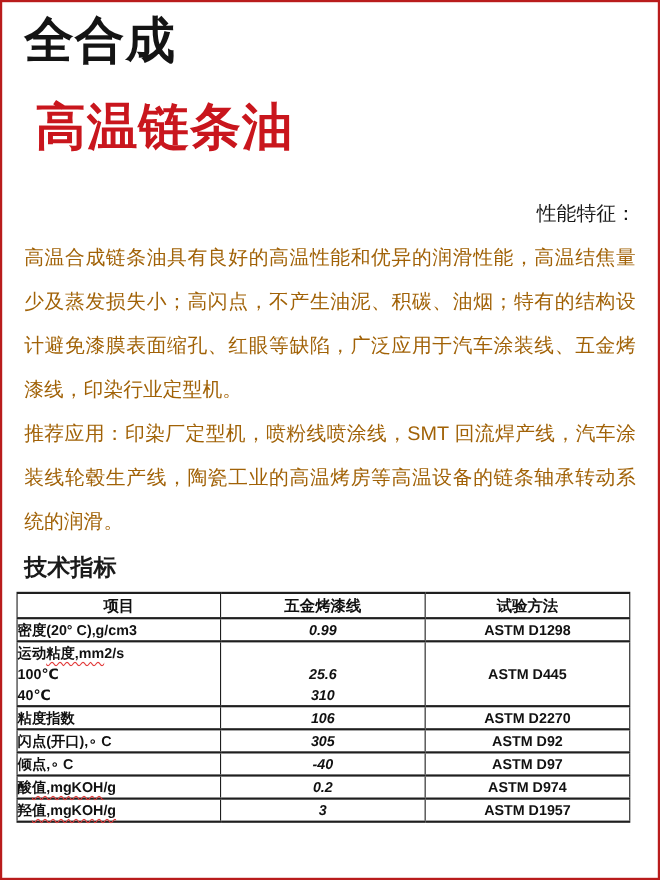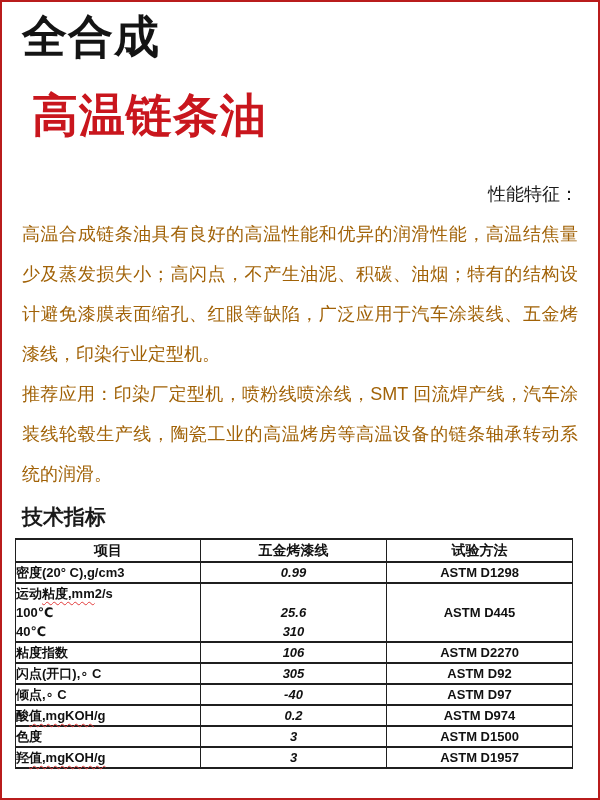--- a/index.html
+++ b/index.html
@@ -143,29 +143,20 @@
           <td class="c-item">
             <div class="line"><span>酸</span><span class="wavy">值,mgKOH</span><span>/g</span></div>
           </td>
           <td class="c-val">
             <div class="line">0.2</div>
           </td>
           <td class="c-method">ASTM D974</td>
         </tr>
         <tr>
           <td class="c-item">
-            <div class="line"><span>色度</span></div>
-          </td>
-          <td class="c-val">
-            <div class="line">3</div>
-          </td>
-          <td class="c-method">ASTM D1500</td>
-        </tr>
-        <tr>
-          <td class="c-item">
             <div class="line"><span>羟</span><span class="wavy">值,mgKOH/g</span></div>
           </td>
           <td class="c-val">
             <div class="line">3</div>
           </td>
           <td class="c-method">ASTM D1957</td>
         </tr>
       </tbody>
   </table>
 </div>

